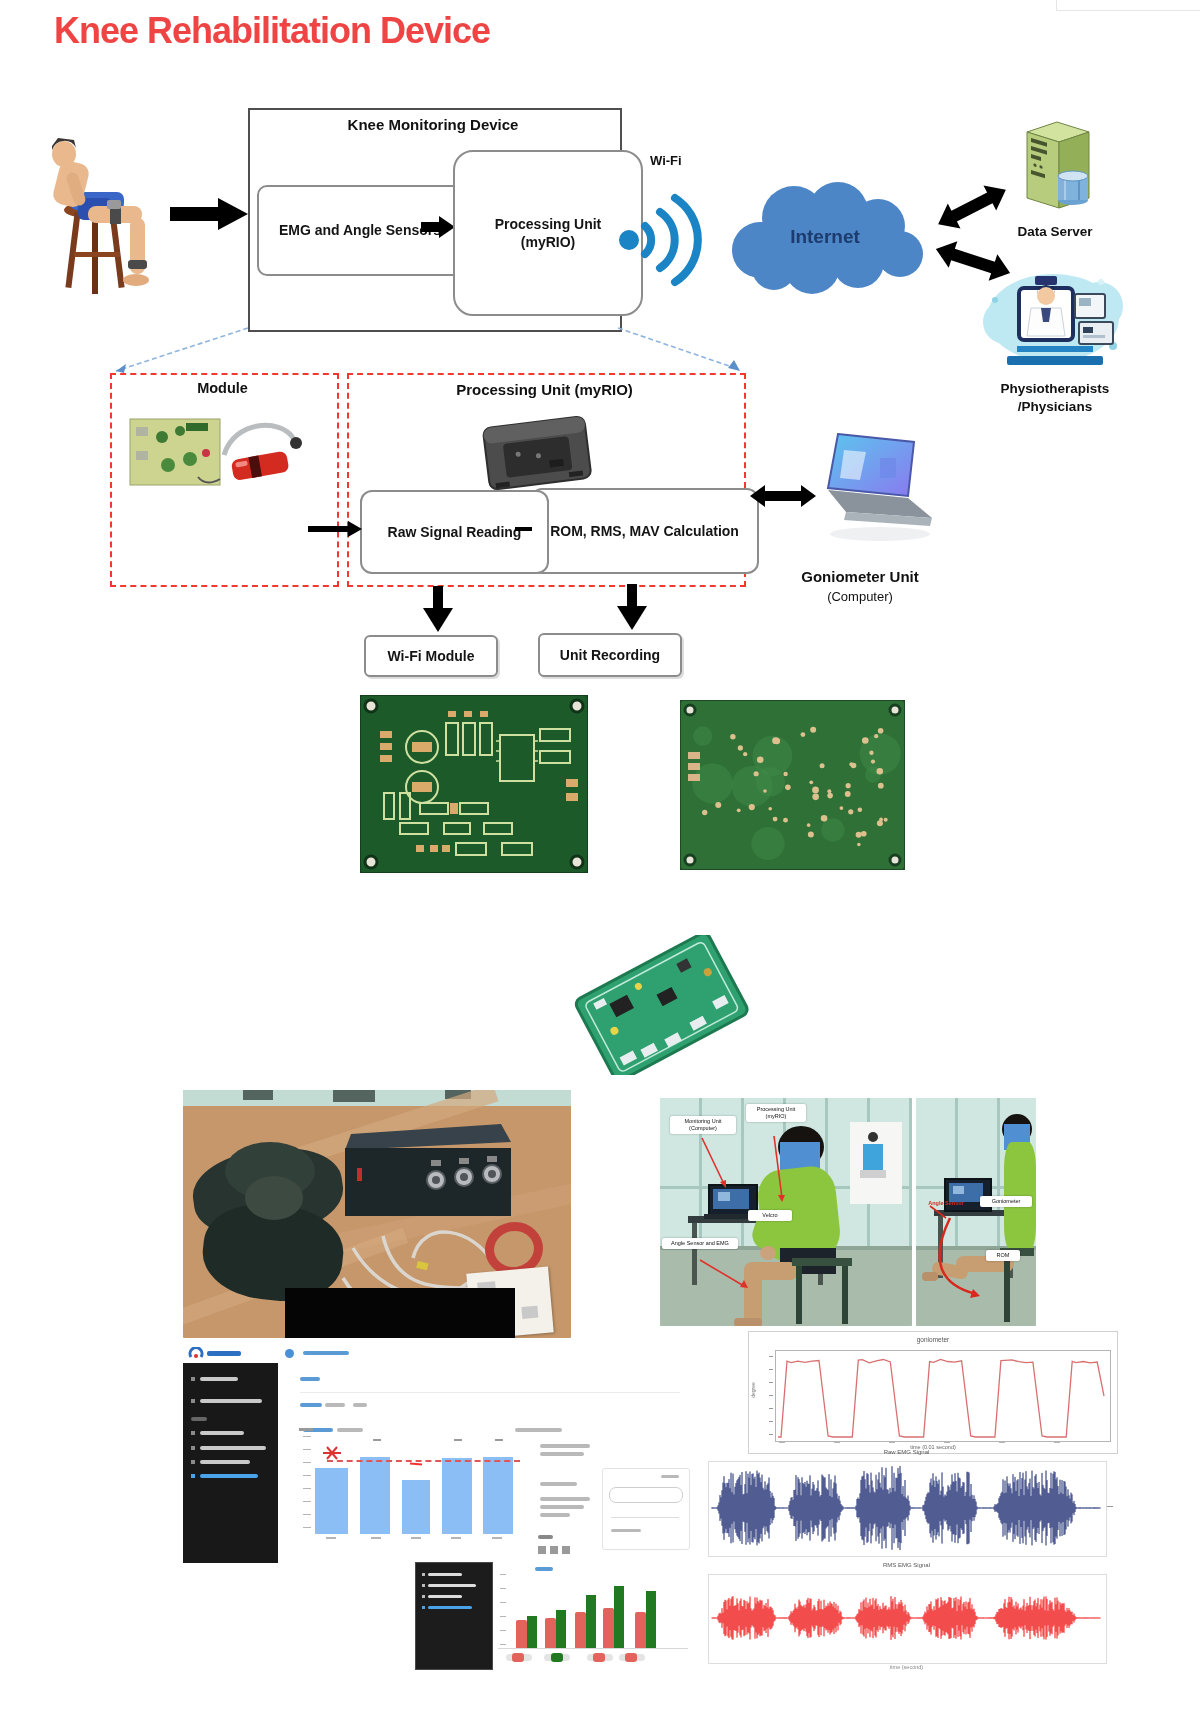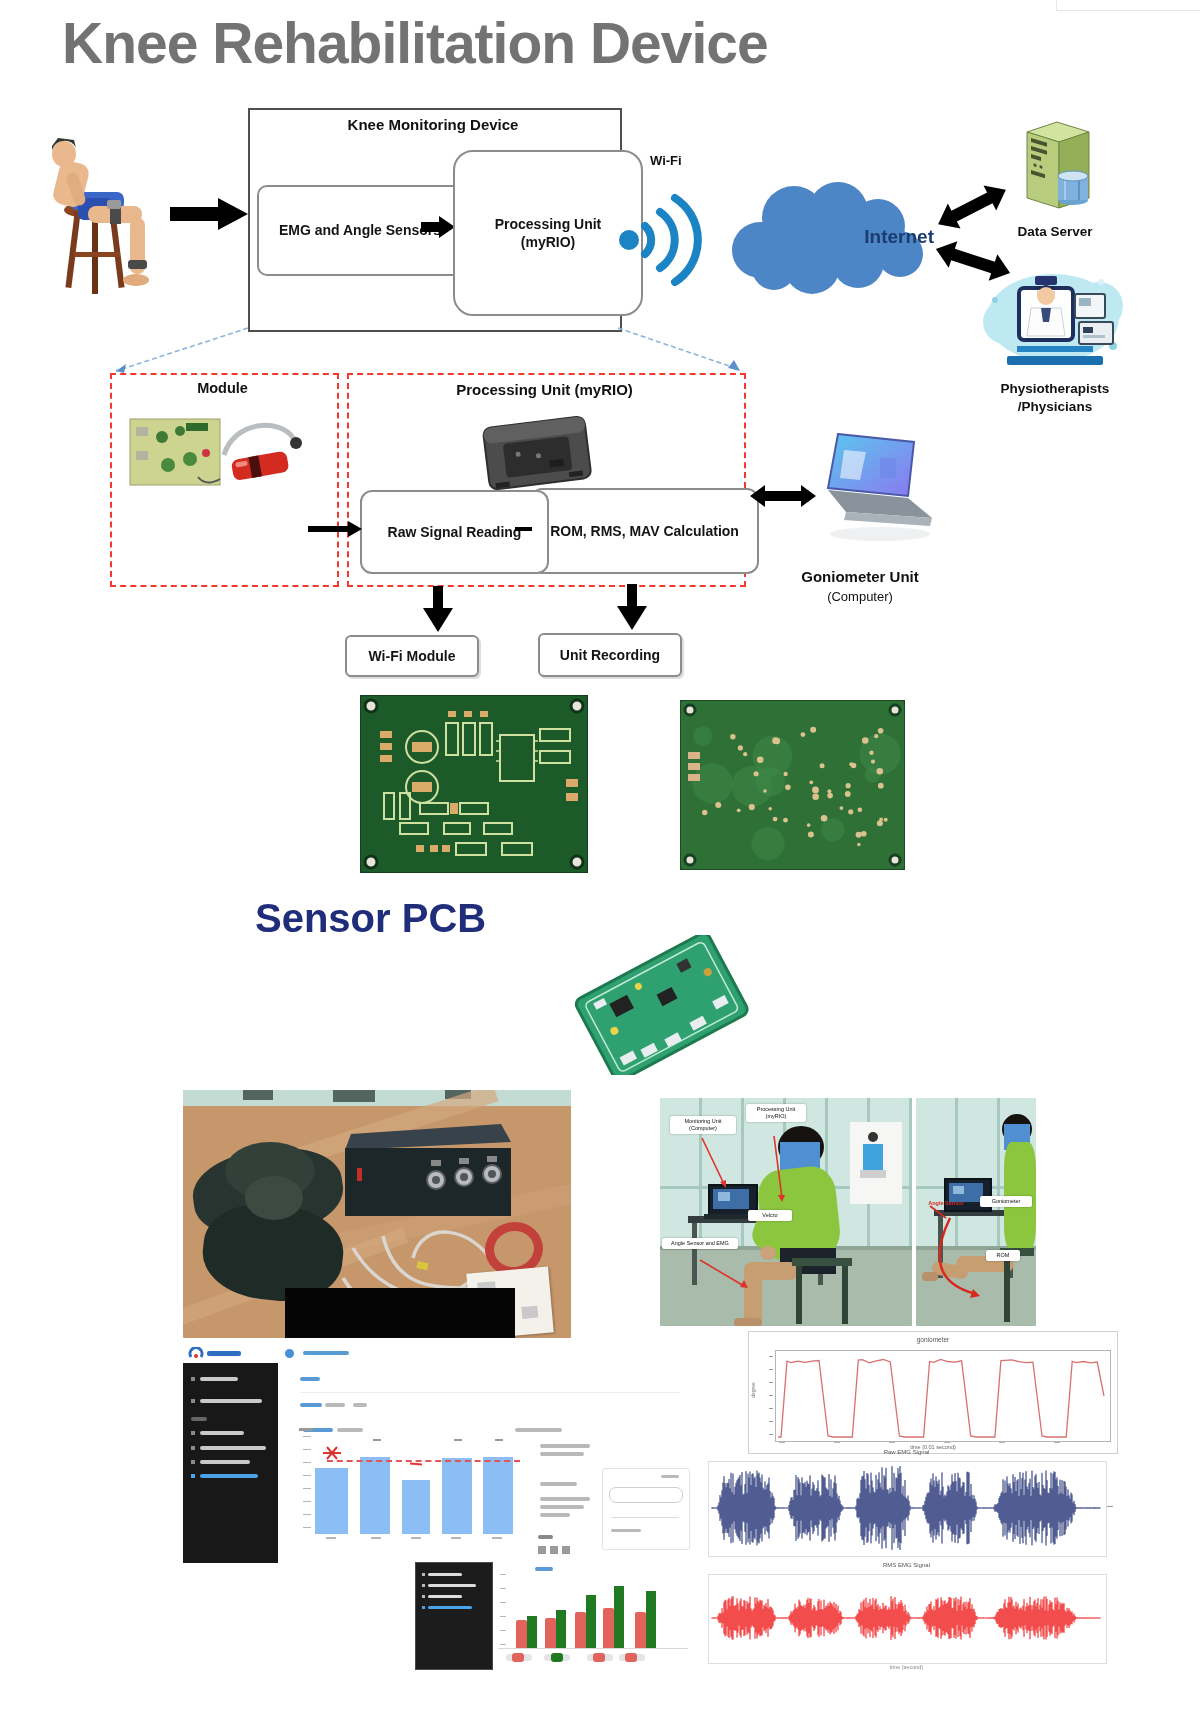--- a/index.html
+++ b/index.html
@@ -25,21 +25,21 @@
   .sideitem .ic{position:absolute;left:8px;top:0;width:4px;height:4px;background:#8a8a8a}
   .sideitem .bar{position:absolute;left:17px;top:0;height:4px;border-radius:2px;background:#c9c9c9}
 </style>
 </head>
 <body>
 
 <div id="canvas">
 
   <div class="abs" style="left:1056px;top:0;width:144px;height:10px;background:#fff;border:1px solid #e6e6e6;border-top:none"></div>
 
-  <div class="abs" style="left:62px;top:10px;font-size:57px;font-weight:700;color:#737373;letter-spacing:-1px">Knee Rehabilitation Device</div>
+  <div class="abs" style="left:54px;top:10px;font-size:36px;font-weight:700;color:#ef4444;letter-spacing:-1px">Knee Rehabilitation Device</div>
 
   <svg class="abs" style="left:44px;top:132px" width="132" height="175" viewBox="0 0 132 175">
     <g>
       <ellipse cx="52" cy="78" rx="32" ry="9" fill="#8a4420"></ellipse>
       <rect x="26" y="80" width="6" height="76" fill="#7a3a1c" transform="rotate(7 29 118)"></rect>
       <rect x="70" y="80" width="6" height="76" fill="#7a3a1c" transform="rotate(-7 73 118)"></rect>
       <rect x="48" y="82" width="6" height="80" fill="#6b3115"></rect>
       <rect x="30" y="120" width="46" height="5" fill="#8a4420"></rect>
       <rect x="26" y="60" width="54" height="18" rx="7" fill="#3a66c8"></rect>
       <ellipse cx="20" cy="22" rx="12" ry="13" fill="#e9b88c"></ellipse>
@@ -85,21 +85,21 @@
           <circle cx="78" cy="44" r="32"></circle>
           <circle cx="122" cy="38" r="30"></circle>
         <circle cx="162" cy="52" r="27"></circle>
           <circle cx="184" cy="80" r="23"></circle>
           <circle cx="142" cy="88" r="26"></circle>
         <circle cx="96" cy="92" r="28"></circle>
           <circle cx="58" cy="94" r="22"></circle>
         <rect x="44" y="56" width="140" height="38"></rect>
       </g>
     </svg>
-    <div class="abs" style="left:0;top:52px;width:100%;text-align:right;font-size:19px;font-weight:700;color:#1c3b6e">Internet</div>
+    <div class="abs" style="left:0;top:52px;width:100%;text-align:center;font-size:19px;font-weight:700;color:#1c3b6e">Internet</div>
   </div>
 
   <svg class="abs" style="left:930px;top:176px" width="84" height="62" viewBox="0 0 84 62">
     <g transform="rotate(-27 42 31)">
       <polygon points="4,31 22,17 22,25 62,25 62,17 80,31 62,45 62,37 22,37 22,45" fill="#000"></polygon>
     </g>
   </svg>
   <svg class="abs" style="left:930px;top:232px" width="86" height="58" viewBox="0 0 86 58">
     <g transform="rotate(18 43 29)">
       <polygon points="4,29 22,15 22,23 64,23 64,15 82,29 64,43 64,35 22,35 22,43" fill="#000"></polygon>
@@ -230,21 +230,21 @@
   <div class="dtitle" style="left:770px;top:568px;width:180px;font-size:15px">Goniometer Unit</div>
   <div class="abs" style="left:770px;top:589px;width:180px;text-align:center;font-size:13px">(Computer)</div>
 
   <svg class="abs" style="left:423px;top:586px" width="30" height="46" viewBox="0 0 30 46">
     <polygon points="10,0 20,0 20,22 30,22 15,46 0,22 10,22" fill="#000"></polygon>
   </svg>
   <svg class="abs" style="left:617px;top:584px" width="30" height="46" viewBox="0 0 30 46">
     <polygon points="10,0 20,0 20,22 30,22 15,46 0,22 10,22" fill="#000"></polygon>
   </svg>
 
-  <div class="node" style="left:345px;top:635px;width:130px;height:38px;border-radius:6px;box-shadow:2px 2px 0 #ddd">Wi-Fi Module</div>
+  <div class="node" style="left:364px;top:635px;width:130px;height:38px;border-radius:6px;box-shadow:2px 2px 0 #ddd">Wi-Fi Module</div>
   <div class="node" style="left:538px;top:633px;width:140px;height:40px;border-radius:6px;box-shadow:2px 2px 0 #ddd">Unit Recording</div>
 
   <svg class="abs" style="left:360px;top:695px;filter:blur(.3px)" width="228" height="178" viewBox="0 0 228 178">
     <rect width="228" height="178" rx="3" fill="#1d5a2a" stroke="#143f1e" stroke-width="2"></rect>
     <g fill="#e8e4d8" stroke="#0f3316" stroke-width="3">
       <circle cx="11" cy="11" r="6"></circle>
         <circle cx="217" cy="11" r="6"></circle>
       <circle cx="11" cy="167" r="6"></circle>
         <circle cx="217" cy="167" r="6"></circle>
     </g>
@@ -362,21 +362,20 @@
         <circle cx="150.10246913580247" cy="95.5963048696845" r="2.8" fill="#dcc08e"></circle>
         <circle cx="122.93076131687242" cy="34.560219478738" r="2.4" fill="#dcc08e"></circle>
         <circle cx="90.22201646090535" cy="108.79728223593963" r="1.8" fill="#dcc08e"></circle>
         <circle cx="128.6429012345679" cy="125.14082647462277" r="1.8" fill="#dcc08e"></circle>
         <circle cx="130.86008230452674" cy="134.42418552812072" r="3.0" fill="#dcc08e"></circle>
         <circle cx="173.54022633744856" cy="65.48069272976682" r="2.8" fill="#dcc08e"></circle>
         <circle cx="149.35000000000002" cy="91.14368141289438" r="2.0" fill="#dcc08e"></circle>
       </g>
   </svg>
 
-  <div class="abs" style="left:255px;top:896px;font-size:40px;font-weight:700;color:#1f2d7a">Sensor PCB</div>
 
   <svg class="abs" style="left:558px;top:935px;filter:blur(.4px)" width="210" height="140" viewBox="0 0 210 140">
     <g transform="rotate(-28 105 70)">
       <rect x="28" y="25" width="150" height="92" rx="7" fill="#2fa070" stroke="#1d7a50" stroke-width="3"></rect>
       <rect x="36" y="32" width="134" height="78" rx="5" fill="none" stroke="#bfead8" stroke-width="1.5"></rect>
       <rect x="58" y="44" width="20" height="15" fill="#222"></rect>
       <rect x="104" y="58" width="17" height="13" fill="#222"></rect>
       <rect x="136" y="40" width="12" height="10" fill="#333"></rect>
       <g fill="#e8eef0">
         <rect x="42" y="96" width="15" height="9"></rect>

